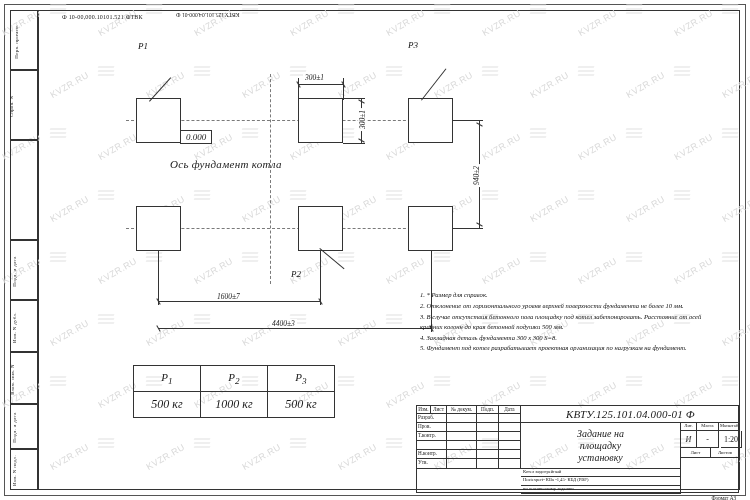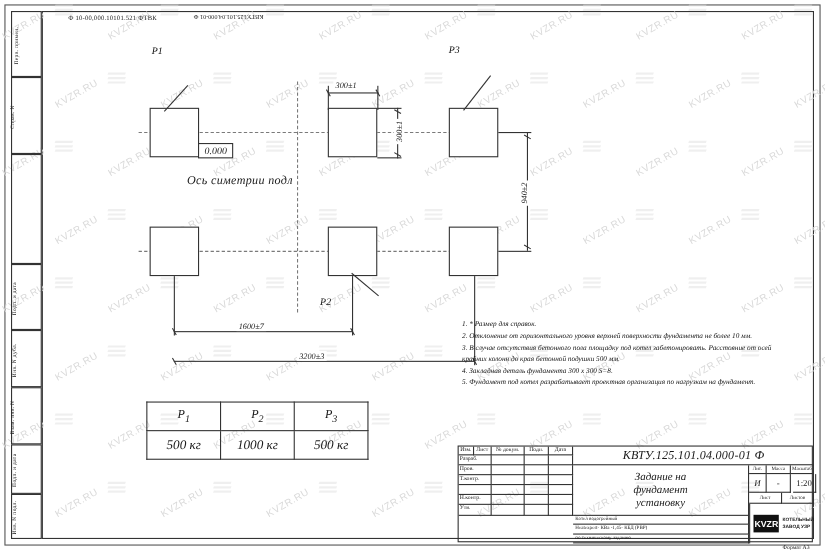--- a/index.html
+++ b/index.html
@@ -539,21 +539,21 @@
     <div class="lbl" style="left:90px; top:25px;">Р1</div>
 
     <div class="lead" style="left:272px; top:232px; width:32px; transform:rotate(40deg);"></div>
     <div class="lbl" style="left:243px; top:253px;">Р2</div>
 
     <div class="lead" style="left:373px; top:84px; width:40px; transform:rotate(-52deg);"></div>
     <div class="lbl" style="left:360px; top:24px;">Р3</div>
 
     <div class="zero-box" style="left:132px; top:114px;">0.000</div>
 
-    <div class="axis-text" style="left:122px; top:142px;">Ось симетрии подл</div>
+    <div class="axis-text" style="left:122px; top:142px;">Ось фундамент котла</div>
 
     <div class="dim-line" style="left:250px; top:68px; width:46px; height:1px;"></div>
     <div class="dim-line" style="left:250px; top:62px; width:1px; height:22px;"></div>
     <div class="dim-line" style="left:295px; top:62px; width:1px; height:22px;"></div>
     <div class="tick" style="left:247px; top:68px; transform:rotate(60deg);"></div>
     <div class="tick" style="left:292px; top:68px; transform:rotate(60deg);"></div>
     <div class="dim-txt" style="left:255px; top:57px;">300±1</div>
 
     <div class="dim-line" style="left:313px; top:82px; width:1px; height:46px;"></div>
     <div class="dim-line" style="left:295px; top:82px; width:22px; height:1px;"></div>
@@ -573,21 +573,21 @@
     <div class="dim-line" style="left:110px; top:235px; width:1px; height:54px;"></div>
     <div class="dim-line" style="left:272px; top:235px; width:1px; height:54px;"></div>
     <div class="tick" style="left:107px; top:285px; transform:rotate(60deg);"></div>
     <div class="tick" style="left:269px; top:285px; transform:rotate(60deg);"></div>
     <div class="dim-txt" style="left:167px; top:276px;">1600±7</div>
 
     <div class="dim-line" style="left:110px; top:312px; width:273px; height:1px;"></div>
     <div class="dim-line" style="left:383px; top:235px; width:1px; height:81px;"></div>
     <div class="tick" style="left:107px; top:312px; transform:rotate(60deg);"></div>
     <div class="tick" style="left:380px; top:312px; transform:rotate(60deg);"></div>
-    <div class="dim-txt" style="left:222px; top:303px;">3200±3</div>
+    <div class="dim-txt" style="left:222px; top:303px;">4400±3</div>
 
   </div>
 
   <div class="notes">
     <p>1. * Размер для справок.</p>
     <p>2. Отклонение от горизонтального уровня верхней поверхности фундамента не более 10 мм.</p>
     <p>3. В случае отсутствия бетонного пола площадку под котел забетонировать. Расстояние от осей крайних колонн до края бетонной подушки 500 мм.</p>
     <p>4. Закладная деталь фундамента  300 х 300 S=8.</p>
     <p>5. Фундамент под котел разрабатывает проектная организация по нагрузкам на фундамент.</p>
   </div>
@@ -642,43 +642,36 @@
 
     <div class="cell sm nobottom" style="left:0; top:53px; width:30px; height:10px; padding-left:1px;">Утв.</div>
     <div class="cell nobottom" style="left:30px; top:53px; width:30px; height:10px;"></div>
     <div class="cell nobottom" style="left:60px; top:53px; width:22px; height:10px;"></div>
     <div class="cell nobottom" style="left:82px; top:53px; width:22px; height:10px;"></div>
 
     <div class="cell c big" style="left:104px; top:0; width:219px; height:17px; border-right:0; line-height:17px;">КВТУ.125.101.04.000-01 Ф</div>
 
     <div class="cell c" style="left:104px; top:17px; width:160px; height:46px; display:flex; flex-direction:column; align-items:center; justify-content:center; gap:1px;">
       <div class="mid">Задание на</div>
-      <div class="mid">фундамент</div>
+      <div class="mid">площадку</div>
       <div class="mid">установку</div>
     </div>
 
     <div class="cell c xs" style="left:264px; top:17px; width:16px; height:8px;">Лит.</div>
     <div class="cell c xs" style="left:280px; top:17px; width:22px; height:8px;">Масса</div>
     <div class="cell c xs noright" style="left:302px; top:17px; width:21px; height:8px;">Масштаб</div>
 
     <div class="cell c" style="left:264px; top:25px; width:16px; height:17px; font-size:8px; font-style:italic; line-height:17px;">И</div>
     <div class="cell c" style="left:280px; top:25px; width:22px; height:17px; font-size:8px; line-height:17px;">-</div>
     <div class="cell c noright" style="left:304px; top:25px; width:21px; height:17px; font-size:8px; line-height:17px;">1:20</div>
 
     <div class="cell c xs" style="left:264px; top:42px; width:30px; height:10px; line-height:10px;">Лист</div>
     <div class="cell c xs noright" style="left:294px; top:42px; width:29px; height:10px; line-height:10px;">Листов</div>
 
     <div class="cell xs" style="left:104px; top:63px; width:160px; height:8px; padding-left:2px;">Котел водогрейный</div>
     <div class="cell xs" style="left:104px; top:71px; width:160px; height:9px; padding-left:2px;">Heatexpert- КВа -1,45- КБД (РВР)</div>
     <div class="cell xs nobottom" style="left:104px; top:80px; width:160px; height:8px; padding-left:2px;">по техническому заданию</div>
 
-    <div class="logo-box" style="left:264px; top:52px; width:59px; height:36px; border-right:0; border-bottom:0;">
-      <div class="logo-mark">KVZR</div>
-      <div class="logo-txt">
-        <div>КОТЕЛЬНЫЙ</div>
-        <div>ЗАВОД УЗР</div>
-      </div>
-    </div>
 
     <div class="fmt">Формат А3</div>
   </div>
 
 </div>
 
 </body></html>

